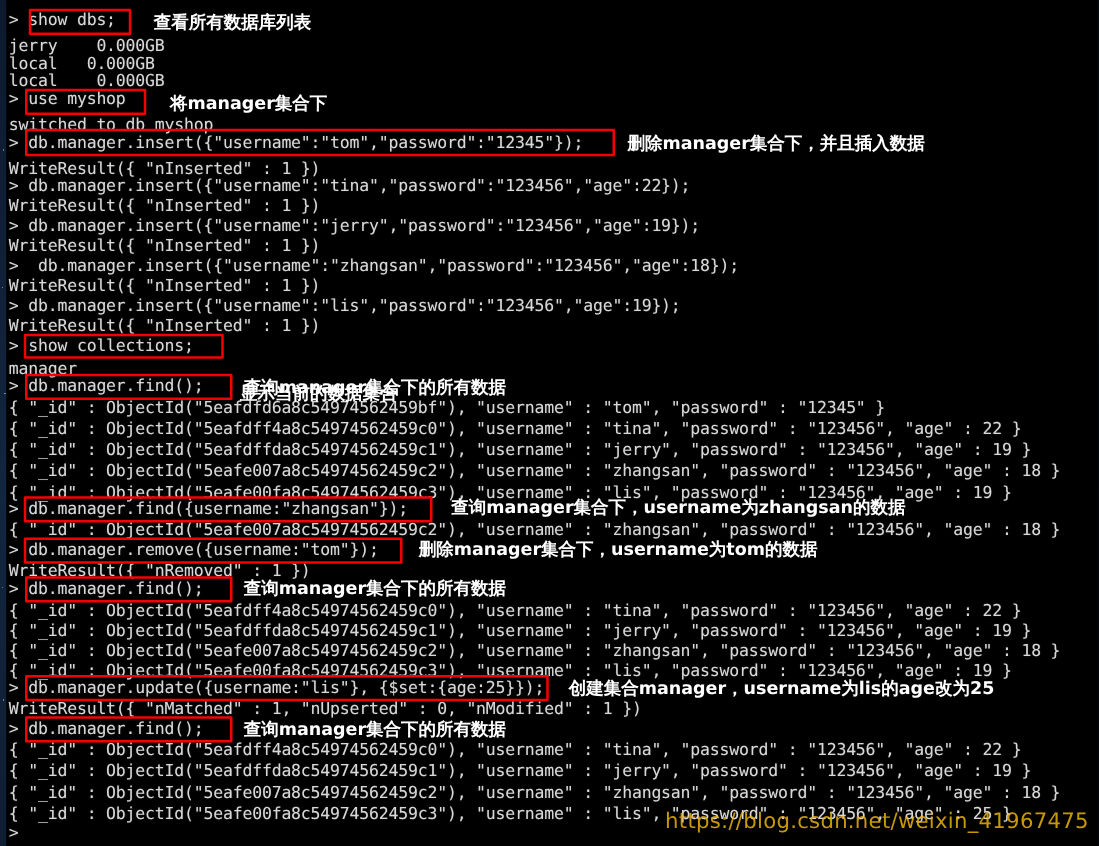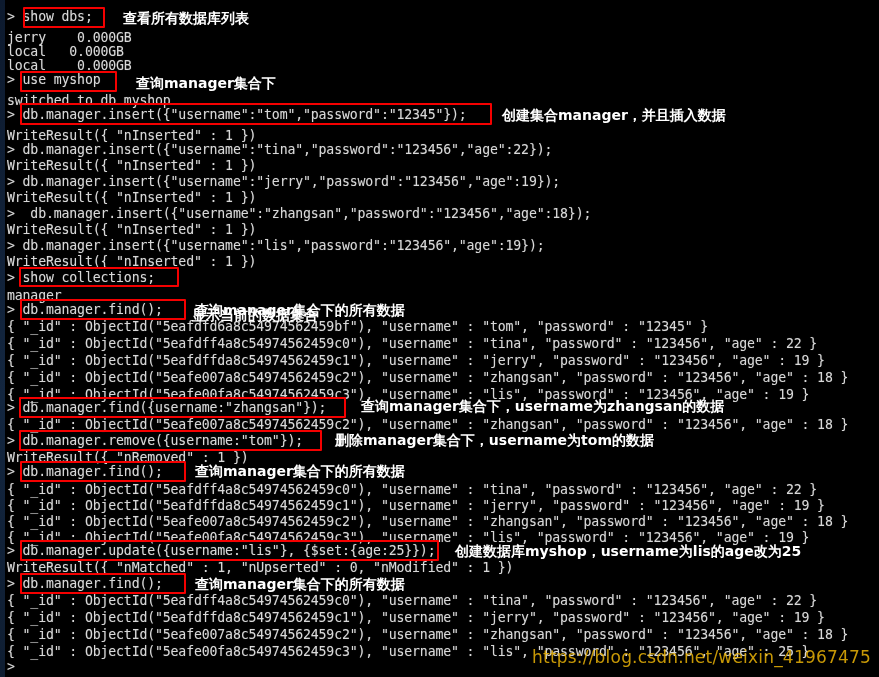--- a/index.html
+++ b/index.html
@@ -122,26 +122,26 @@
         <div class="rbox" style="left: 14px; top: 267px; width: 160px; height: 20px; border-color: rgb(245, 0, 0);"></div>
         <div class="rbox" style="left: 15px; top: 299px; width: 166px; height: 21px; border-color: rgb(245, 0, 0);"></div>
         <div class="rbox" style="left: 14px; top: 397px; width: 327px; height: 21px; border-color: rgb(245, 0, 0);"></div>
         <div class="rbox" style="left: 14px; top: 430px; width: 303px; height: 21px; border-color: rgb(245, 0, 0);"></div>
         <div class="rbox" style="left: 15px; top: 461px; width: 166px; height: 21px; border-color: rgb(245, 0, 0);"></div>
         <div class="rbox" style="left: 15px; top: 540px; width: 419px; height: 21px; border-color: rgb(245, 0, 0);"></div>
         <div class="rbox" style="left: 15px; top: 573px; width: 166px; height: 21px; border-color: rgb(245, 0, 0);"></div>
       </div>
     <div id="notes-layer">
         <div class="note" style="left: 118px; top: 11px;">查看所有数据库列表</div>
-        <div class="note" style="left: 131px; top: 76px;">查询manager集合下</div>
-        <div class="note" style="left: 497px; top: 108px;">创建集合manager，并且插入数据</div>
+        <div class="note" style="left: 131px; top: 76px;">将manager集合下</div>
+        <div class="note" style="left: 497px; top: 108px;">删除manager集合下，并且插入数据</div>
         <div class="note" style="left: 187px; top: 272px; margin-top: 36px;">显示当前的数据集合</div>
         <div class="note" style="left: 190px; top: 303px;">查询manager集合下的所有数据</div>
         <div class="note" style="left: 356px; top: 399px;">查询manager集合下，username为zhangsan的数据</div>
         <div class="note" style="left: 330px; top: 433px;">删除manager集合下，username为tom的数据</div>
         <div class="note" style="left: 190px; top: 464px;">查询manager集合下的所有数据</div>
-        <div class="note" style="left: 450px; top: 544px;">创建数据库myshop，username为lis的age改为25</div>
+        <div class="note" style="left: 450px; top: 544px;">创建集合manager，username为lis的age改为25</div>
         <div class="note" style="left: 190px; top: 577px;">查询manager集合下的所有数据</div>
       </div>
     <div id="watermark">https://blog.csdn.net/weixin_41967475</div>
   </div>
 
 </div>
 
 </body></html>

